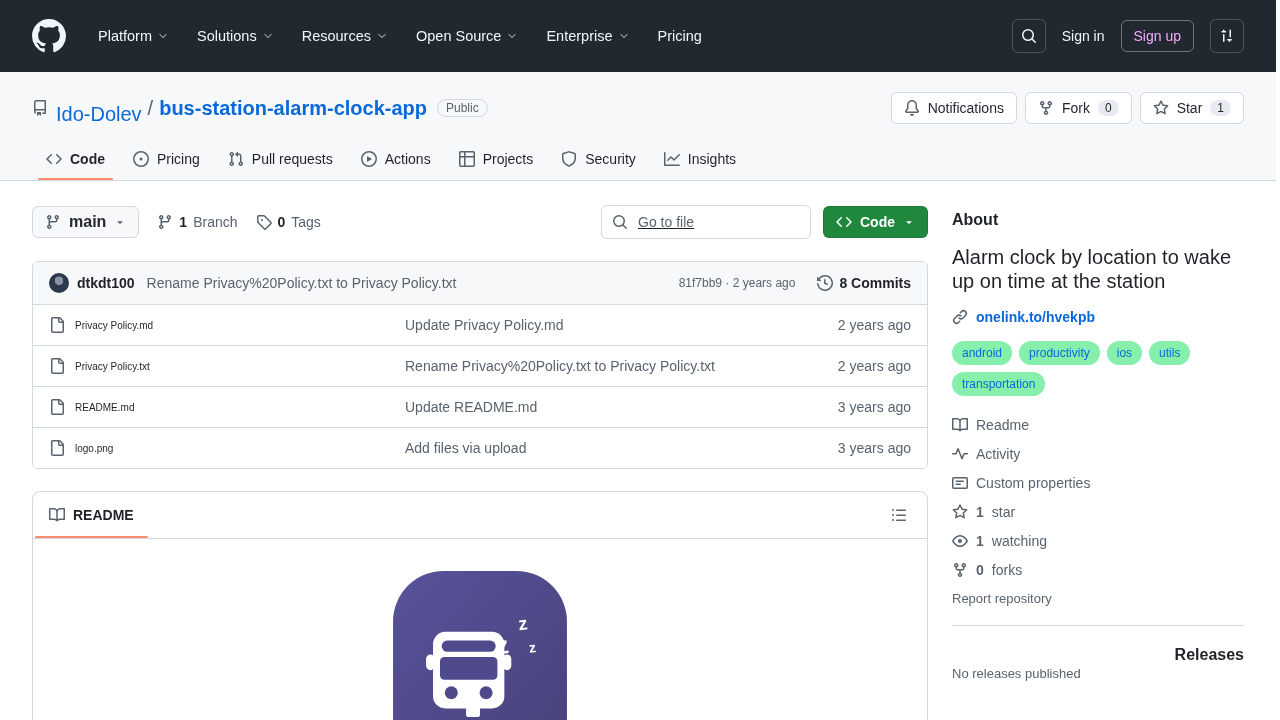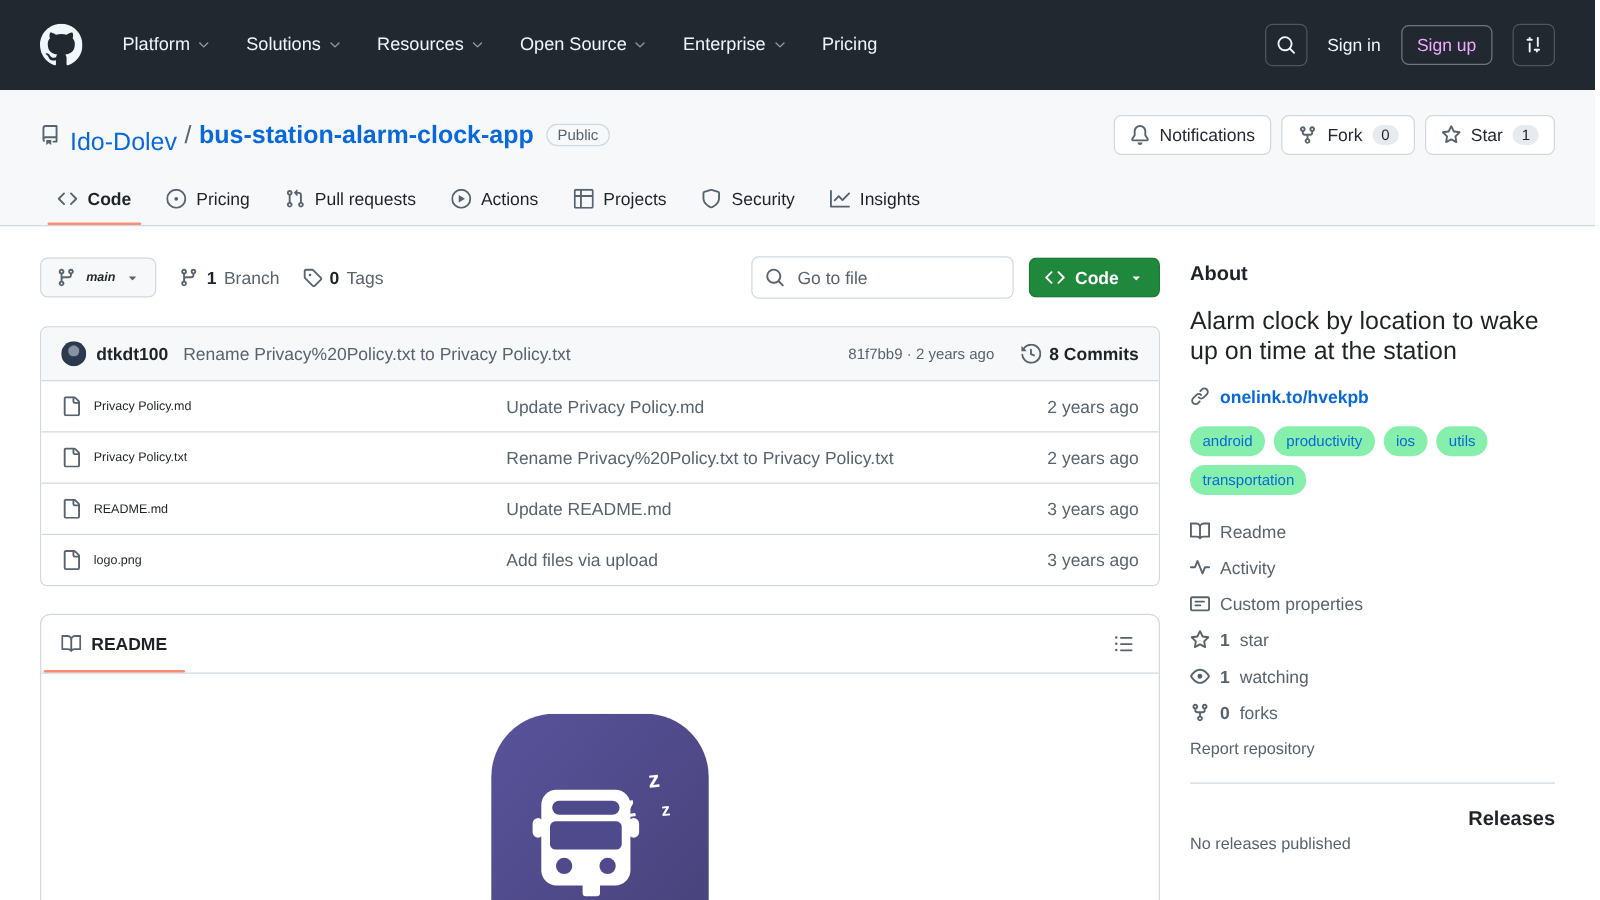--- a/index.html
+++ b/index.html
@@ -39,27 +39,27 @@
   .tab.active{font-weight:600;}
   .tab.active::after{content:"";position:absolute;left:6px;right:6px;bottom:0;height:2px;background:#fd8c73;border-radius:3px;}
 
   
   .main-wrap{display:flex;padding:24px 32px 0 32px;gap:24px;box-sizing:border-box;}
   .content-col{width:896px;flex-shrink:0;}
   .sidebar{flex:1;min-width:0;}
 
   
   .toolbar{display:flex;align-items:center;}
-  .branch-btn{height:32px;background:#f6f8fa;border:1px solid #d1d9e0;border-radius:6px;display:flex;align-items:center;gap:8px;padding:0 12px;font-size:10px;font-weight:600;color:#24292f;cursor:pointer;font-style:italic;}
+  .branch-btn{height:32px;background:#f6f8fa;border:1px solid #d1d9e0;border-radius:6px;display:flex;align-items:center;gap:8px;padding:0 12px;font-size:16px;font-weight:600;color:#24292f;cursor:pointer;}
   .branch-btn svg{fill:#59636e;}
   .ref-link{display:flex;align-items:center;gap:6px;margin-left:18px;font-size:14px;color:#59636e;cursor:pointer;}
   .ref-link svg{fill:#59636e;}
   .ref-link .cnt{font-weight:600;color:#1f2328;}
   .toolbar-spacer{flex:1;}
-  .goto-file{width:210px;height:32px;border:1px solid #d1d9e0;border-radius:6px;background:#fff;display:flex;align-items:center;gap:8px;padding:16px 10px;box-sizing:border-box;}
+  .goto-file{width:210px;height:32px;border:1px solid #d1d9e0;border-radius:6px;background:#fff;display:flex;align-items:center;gap:8px;padding:16px 10px;box-sizing:border-box;text-decoration:underline;}
   .goto-file svg{fill:#59636e;}
   .goto-file input{border:none;outline:none;font-size:14px;color:#1f2328;width:100%;background:transparent;font-family:inherit;}
   .goto-file input::placeholder{color:#59636e;}
   .code-btn{margin-left:12px;height:32px;background:#1f883d;border:1px solid rgba(31,35,40,0.15);border-radius:6px;color:#fff;font-size:14px;font-weight:600;display:flex;align-items:center;gap:8px;padding:0 12px;cursor:pointer;}
   .code-btn svg{fill:#fff;}
 
   
   .file-table{margin-top:22px;border:1px solid #d1d9e0;border-radius:6px;overflow:hidden;}
   .commit-bar{height:42px;background:#f6f8fa;display:flex;align-items:center;padding:0 16px;gap:8px;}
   .avatar{width:20px;height:20px;border-radius:50%;background:radial-gradient(circle at 50% 38%,#8a93a2 0 30%,#2c3a50 31% 100%);border:1px solid rgba(31,35,40,0.15);box-sizing:border-box;cursor:pointer;}

